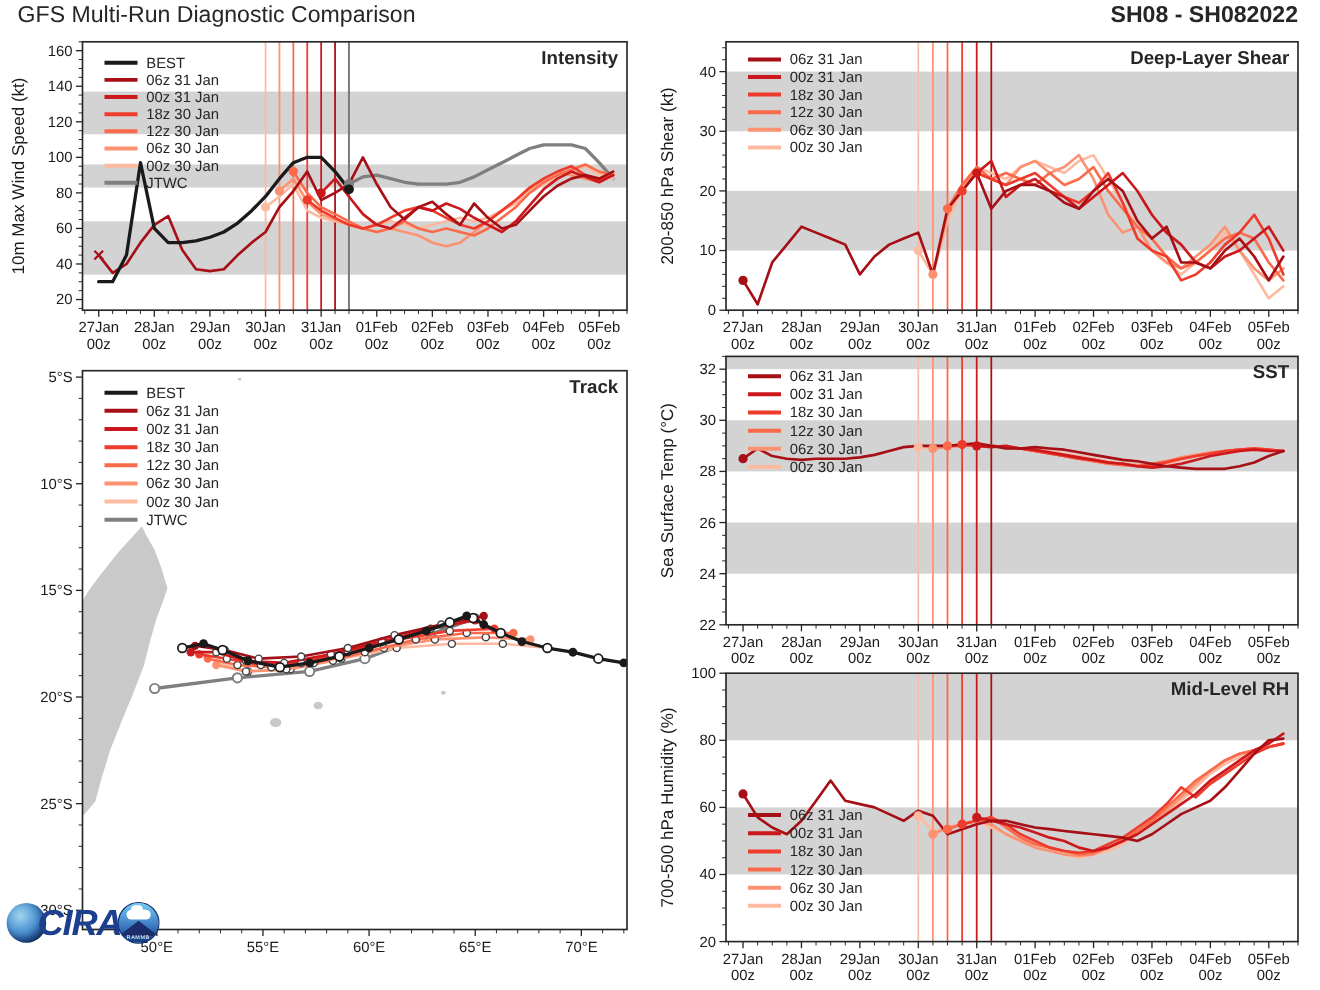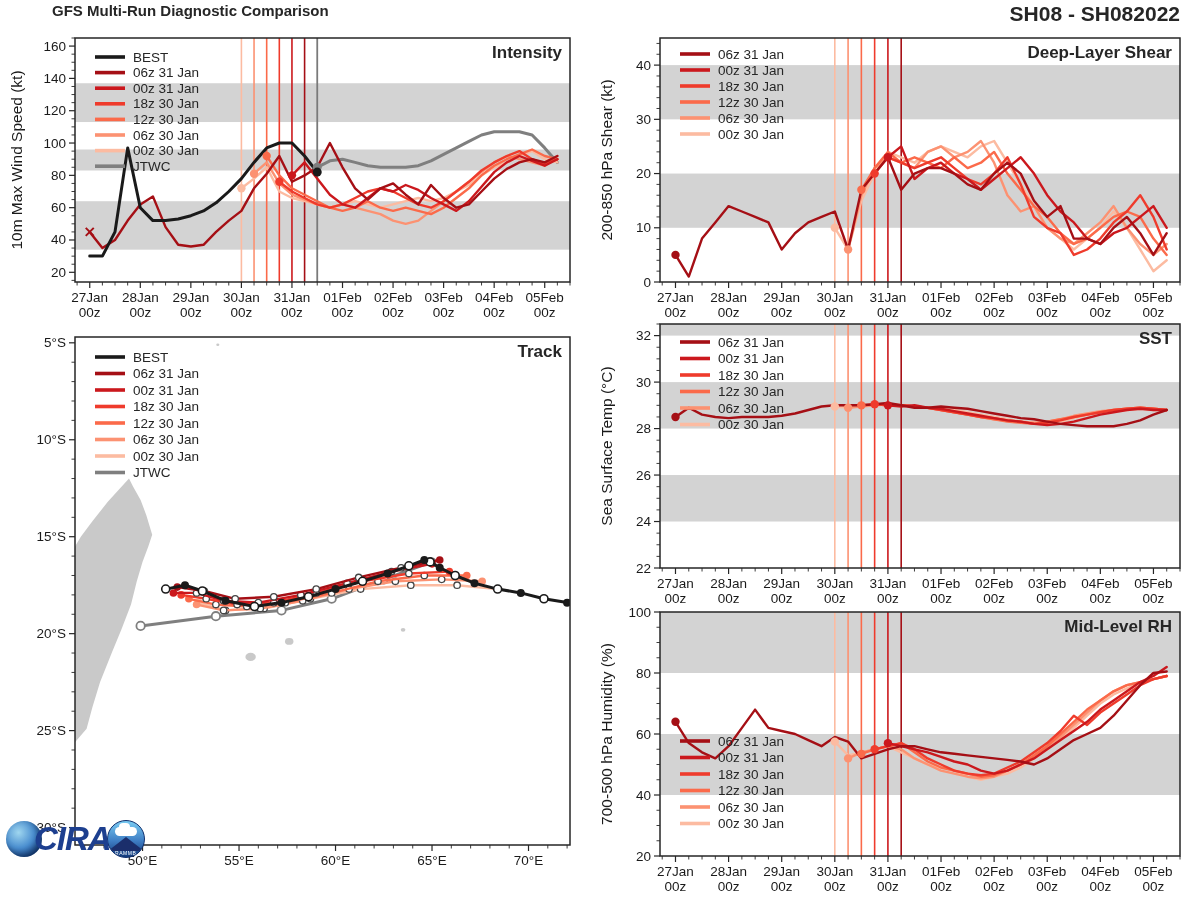--- a/index.html
+++ b/index.html
@@ -1,18 +1,18 @@
 <!DOCTYPE html>
 <html><head>
 <meta charset="utf-8">
 <style>
   html,body{margin:0;padding:0;background:#ffffff;}
   .page{position:relative;width:1200px;height:900px;background:#fff;
         font-family:"Liberation Sans","DejaVu Sans",sans-serif;overflow:hidden;}
-  .title-left{position:absolute;left:16px;top:2px;font-size:15px;font-weight:bold;color:#262626;margin-left:36px;}
+  .title-left{position:absolute;left:16px;top:2px;font-size:21px;font-weight:normal;color:#262626;}
   .title-right{position:absolute;right:20px;top:2px;font-size:21px;font-weight:bold;color:#262626;}
   #figure{position:absolute;left:0;top:0;}
   .logo{position:absolute;left:6px;top:817px;height:44px;display:flex;align-items:center;z-index:5;}
   .globe{display:inline-block;width:36px;height:36px;border-radius:50%;
          background:radial-gradient(circle at 35% 32%, #9fd6ef 0%, #4b8fd0 45%, #1c4e96 75%, #0e2f6e 100%);
          box-shadow:inset -3px -3px 6px rgba(0,0,0,.35);}
   .cira-text{font-size:33px;font-weight:bold;font-style:italic;color:#1d3f8f;margin-left:-8px;letter-spacing:-1px;position:relative;z-index:1;}
   .badge{position:relative;display:inline-block;width:36px;height:36px;margin-left:-4px;border-radius:50%;overflow:hidden;
          background:linear-gradient(180deg,#79cbf2 0%,#3f7ec4 55%,#123a7a 100%);border:1px solid #0e2f6e;}
   .badge .cloud{position:absolute;left:7px;top:6px;width:22px;height:9px;background:#fff;border-radius:8px;}

